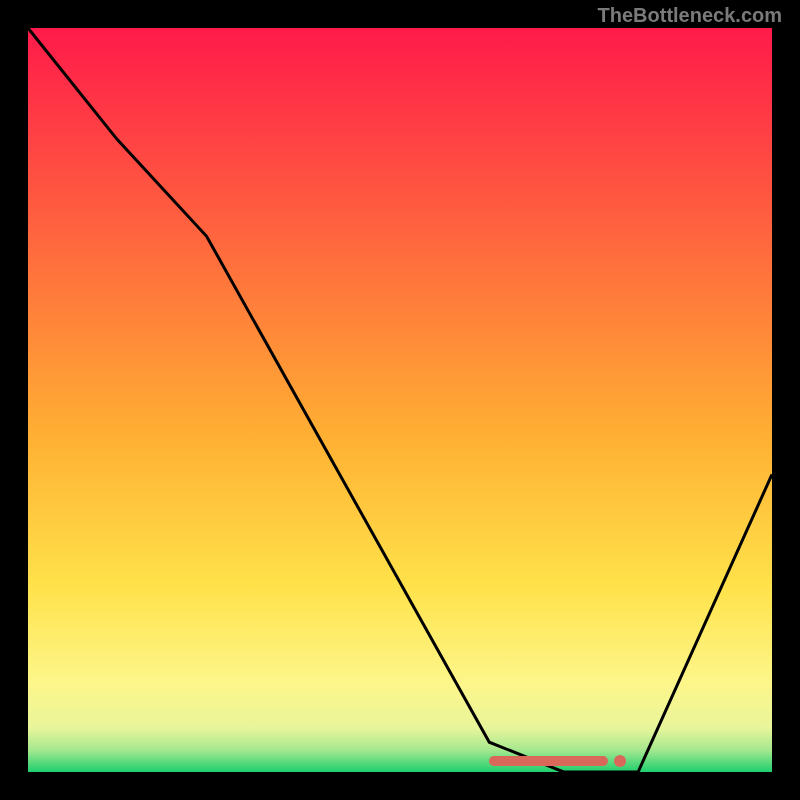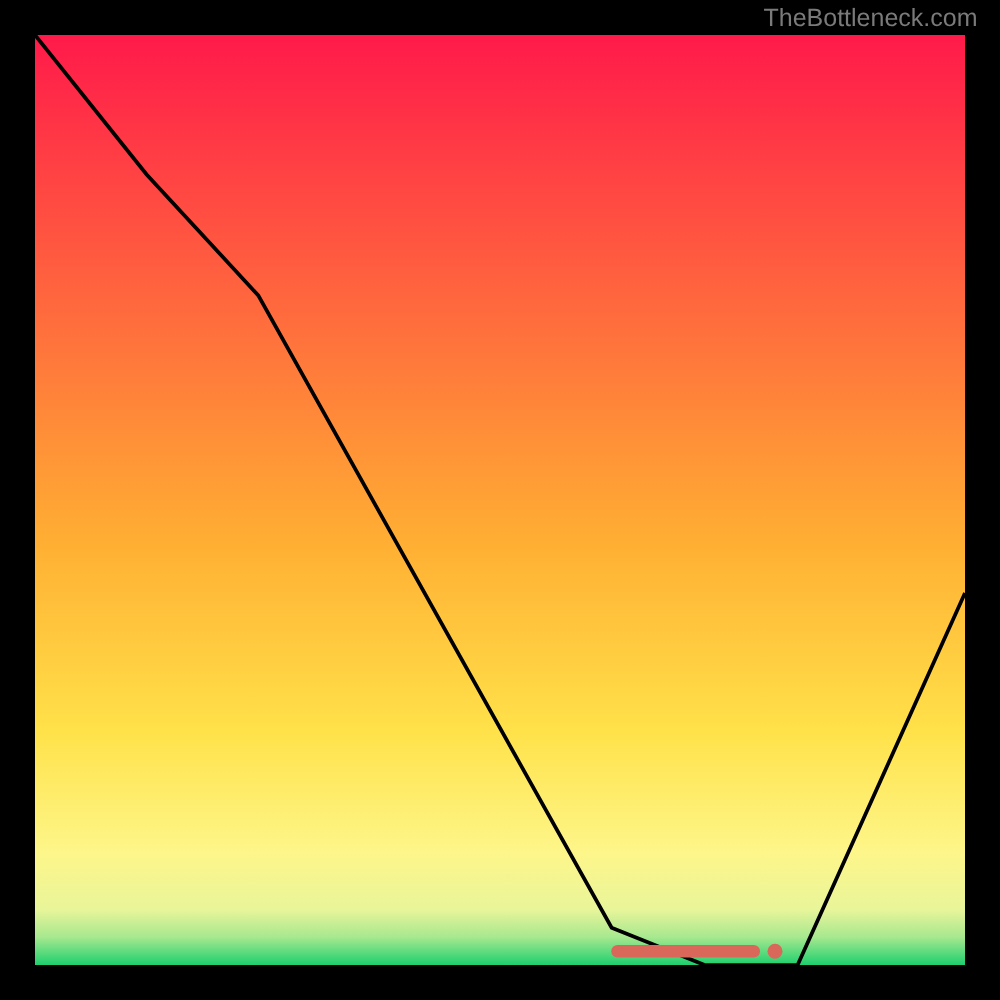--- a/index.html
+++ b/index.html
@@ -10,21 +10,21 @@
     background: #000;
     position: relative;
     font-family: Arial, sans-serif;
   }
   .watermark {
     position: absolute;
     top: 4px;
     right: 18px;
     color: #7a7a7a;
     font-size: 20px;
-    font-weight: 400;
+    font-weight: 700;
     z-index: 10;
   }
   .plot-area {
     position: absolute;
     left: 28px;
     top: 28px;
     width: 744px;
     height: 744px;
   }
   .gradient-bg {

